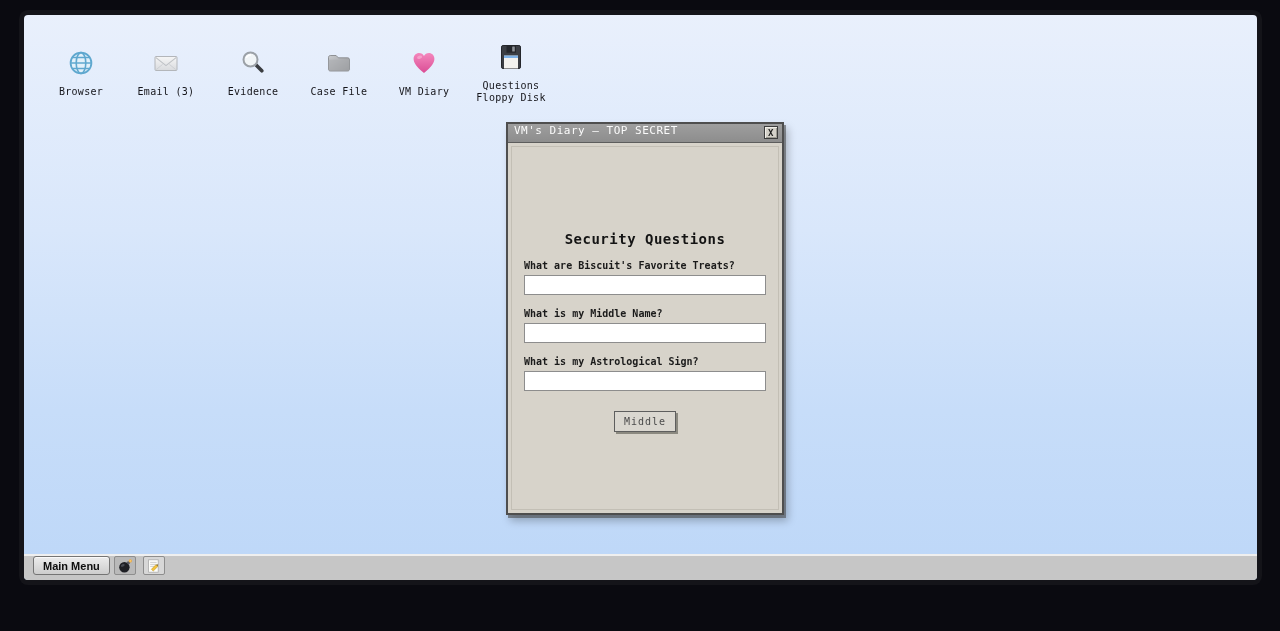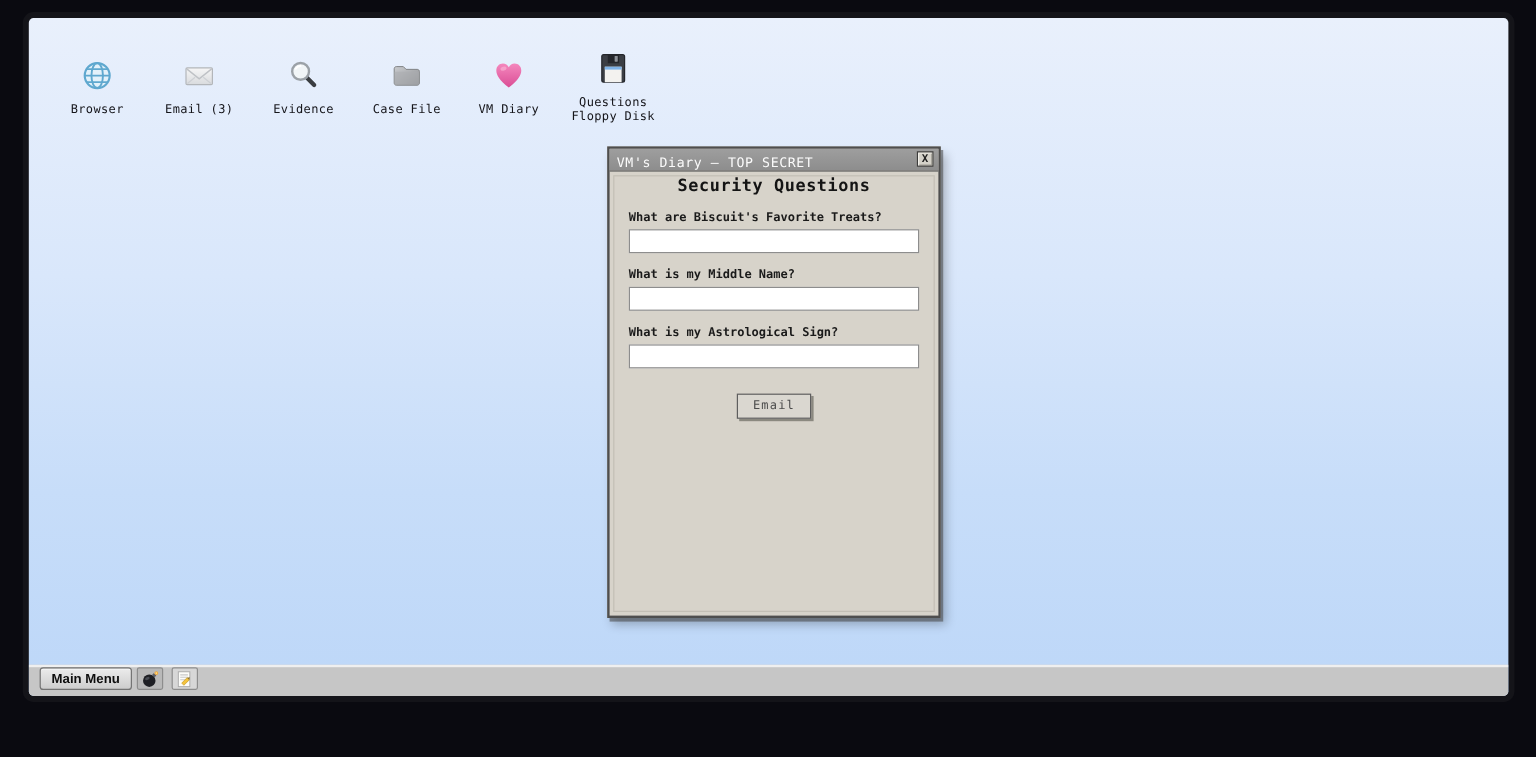--- a/index.html
+++ b/index.html
@@ -17,31 +17,31 @@
     align-items:center; cursor:default; }
   .icon-box { height:30px; display:flex; align-items:center; justify-content:center; }
   .icon-label { margin-top:8px; font-size:10px; line-height:12px; letter-spacing:0.3px;
     color:#15151a; text-align:center; white-space:pre-line; }
 
   
   .window { position:absolute; left:482px; top:107px; width:278px; height:393px;
     background:#d7d3ca; border:2px solid #4e4e4e;
     box-shadow:2px 3px 0 rgba(70,70,70,.55), 4px 6px 8px rgba(0,0,0,.25); }
   .titlebar { height:19px; background:linear-gradient(#9e9e9e,#8d8d8d);
-    border-bottom:1px solid #5d5d5d; display:flex; align-items:flex-end;
+    border-bottom:1px solid #5d5d5d; display:flex; align-items:flex-start;
     padding:0 6px; font-size:11px; color:#fbfbfb; letter-spacing:0.5px;
     position:relative; cursor:default; }
   .close-btn { position:absolute; right:4px; top:2px; width:14px; height:13px;
     background:#d4d1c9; border:1px solid #3c3c3c; color:#1d1d1d;
     font:bold 9px "DejaVu Sans Mono",monospace; display:flex; align-items:center;
     justify-content:center; box-shadow:inset 1px 1px 0 #f1efe9, inset -1px -1px 0 #9d9b93;
     cursor:pointer; }
   .window-body { position:absolute; left:3px; right:3px; top:22px; bottom:3px;
     border:1px solid #c3bfb5; padding:0 12px; }
-  .sec-heading { text-align:center; font-size:14px; font-weight:bold;
+  .sec-heading { margin-top:84px; text-align:center; font-size:14px; font-weight:bold;
     color:#141414; letter-spacing:0.5px; }
   .q-label { margin-top:13px; font-size:10px; font-weight:bold; color:#1a1a1a; }
   .q-input { display:block; width:100%; height:20px; margin-top:4px;
     border:1px solid #8d8d8d; border-radius:0; background:#ffffff;
     font:12px "DejaVu Sans Mono",monospace; padding:0 4px; outline:none; }
   .unlock-wrap { margin-top:19px; text-align:center; }
   .unlock-btn { width:62px; height:21px; background:#dad7d0; border:1px solid #5e5e5e;
     box-shadow:2px 2px 0 #8b8980; font:10px "DejaVu Sans Mono",monospace;
     color:#4c4c4c; letter-spacing:1px; cursor:pointer; }
 
@@ -159,21 +159,21 @@
       <div class="q-label">What are Biscuit's Favorite Treats?</div>
       <input class="q-input" type="text" value="" style="">
 
       <div class="q-label">What is my Middle Name?</div>
       <input class="q-input" type="text" value="" style="">
 
       <div class="q-label">What is my Astrological Sign?</div>
       <input class="q-input" type="text" value="" style="">
 
       <div class="unlock-wrap">
-        <button class="unlock-btn">Email</button>
+        <button class="unlock-btn">Middle</button>
       </div>
     </div>
   </div>
 
   <div class="taskbar">
     <button class="main-menu">Main Menu</button>
 
     <div class="tool-btn bomb">
       <svg width="16" height="16" viewBox="0 0 16 16">
         <circle cx="7.4" cy="9.2" r="5.2" fill="#1e1f24"></circle>

